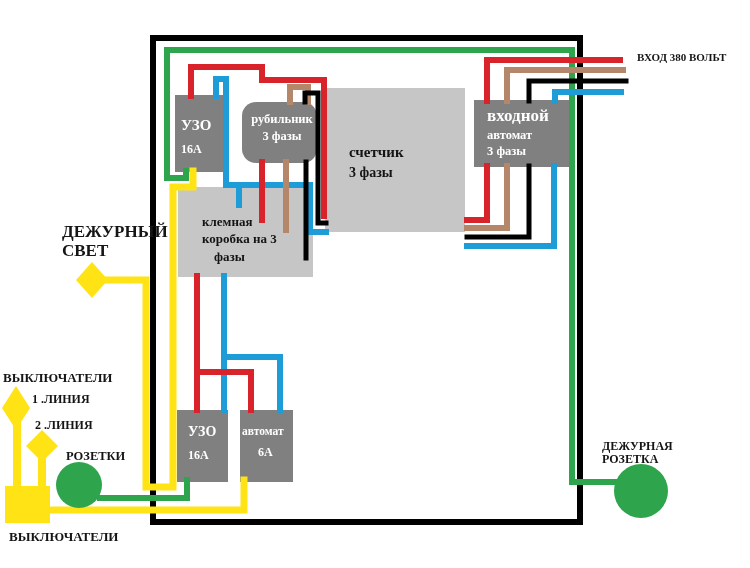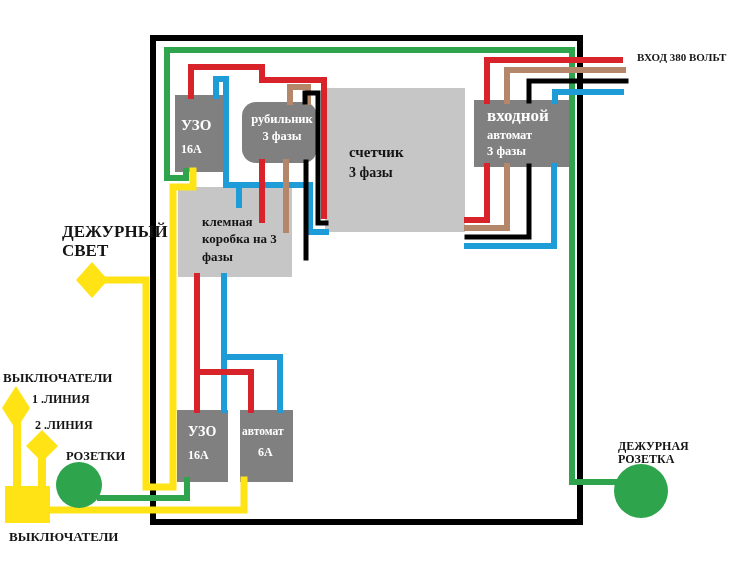--- a/index.html
+++ b/index.html
@@ -34,24 +34,24 @@
     <span style="font-size:15px;">счетчик</span>
     <span style="font-size:14px;">3 фазы</span>
   </div>
 
   <div class="box box-dark" style="left:474px;top:100px;width:96px;height:67px;padding:7px 0 0 13px;gap:3px;">
     <span style="font-size:17px;">входной</span>
     <span style="font-size:12.5px;">автомат</span>
     <span style="font-size:12.5px;">3 фазы</span>
   </div>
 
-  <div class="box box-light" style="left:178px;top:187px;width:114px;height:90px;padding:28px 0 0 24px;gap:3px;">
+  <div class="box box-light" style="left:178px;top:187px;width:135px;height:90px;padding:28px 0 0 24px;gap:3px;">
     <span style="font-size:13px;">клемная</span>
     <span style="font-size:13px;">коробка на 3</span>
-    <span style="font-size:13px;">фазы</span>
+    <span style="font-size:13px;margin-left:12px;">фазы</span>
   </div>
 
   <div class="box box-dark" style="left:177px;top:410px;width:51px;height:72px;padding:14px 0 0 11px;gap:10px;">
     <span style="font-size:14px;">УЗО</span>
     <span style="font-size:12px;">16А</span>
   </div>
 
   <div class="box box-dark" style="left:240px;top:410px;width:53px;height:72px;padding:15px 0 0 2px;gap:8px;">
     <span style="font-size:11.5px;">автомат</span>
     <span style="font-size:12px;padding-left:16px;">6А</span>
@@ -121,18 +121,18 @@
   <div class="lbl" style="left:3px;top:371px;font-size:13px;">ВЫКЛЮЧАТЕЛИ</div>
 
   <div class="lbl" style="left:32px;top:393px;font-size:12px;">1 .ЛИНИЯ</div>
 
   <div class="lbl" style="left:35px;top:419px;font-size:12px;">2 .ЛИНИЯ</div>
 
   <div class="lbl" style="left:66px;top:449px;font-size:12.5px;">РОЗЕТКИ</div>
 
   <div class="lbl" style="left:9px;top:530px;font-size:13px;">ВЫКЛЮЧАТЕЛИ</div>
 
-  <div class="lbl" style="left:602px;top:440px;font-size:12px;margin-left:16px;">
+  <div class="lbl" style="left:602px;top:440px;font-size:12px;">
     <div>ДЕЖУРНАЯ</div>
     <div>РОЗЕТКА</div>
   </div>
 
 </div>
 
 </body></html>

